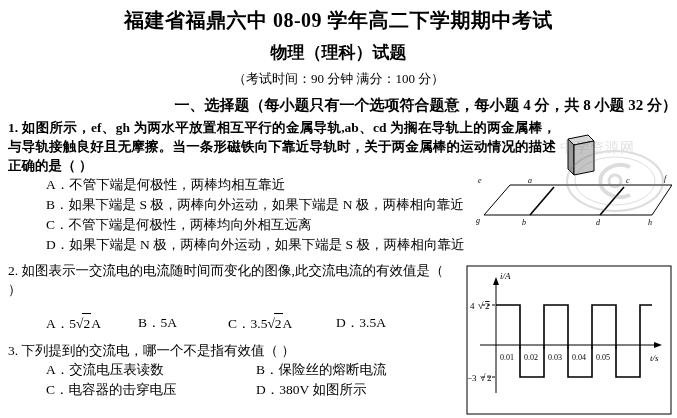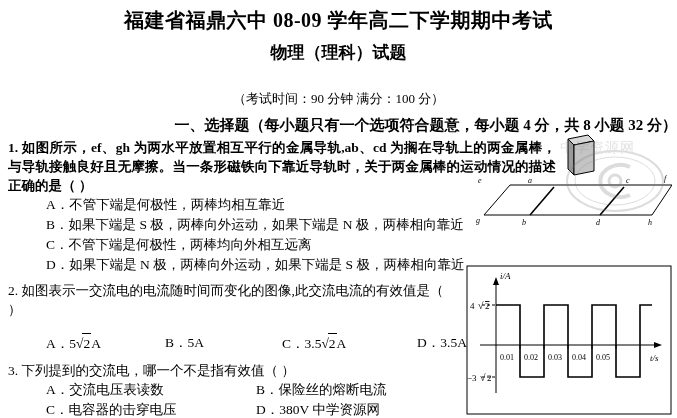--- a/index.html
+++ b/index.html
@@ -23,21 +23,21 @@
   }
   .title2{
     text-align:center;
     font-size:17px;
     font-weight:bold;
     margin-top:7px;
   }
   .subline{
     text-align:center;
     font-size:13px;
-    margin-top:26px;
+    margin-top:6px;
   }
   .sect{
     font-size:15px;
     font-weight:bold;
     margin:8px 0 0 8px;
     text-align:right;
   }
   .para{
     font-size:13.5px;
     line-height:19px;
@@ -136,21 +136,21 @@
   </div>
   <div class="opt">A．不管下端是何极性，两棒均相互靠近</div>
   <div class="opt">B．如果下端是 S 极，两棒向外运动，如果下端是 N 极，两棒相向靠近</div>
   <div class="opt">C．不管下端是何极性，两棒均向外相互远离</div>
   <div class="opt">D．如果下端是 N 极，两棒向外运动，如果下端是 S 极，两棒相向靠近</div>
 
   <div class="q2">
     <span>2.</span>
     <span>如图表示一交流电的电流随时间而变化的图像,此交流电流的有效值是（          ）</span>
   </div>
-  <div class="opt2" style="margin-top:14px;gap:27px;">
+  <div class="opt2" style="margin-top:14px;">
     <span class="w1">
       <span>A．</span><span>5</span><span class="rad"></span><span class="sqrt">2</span><span>A</span>
     </span>
     <span class="w2">
       <span>B．</span><span>5</span><span>A</span>
     </span>
     <span class="w3">
       <span>C．</span><span>3.5</span><span class="rad"></span><span class="sqrt">2</span><span>A</span>
     </span>
     <span>
@@ -161,21 +161,21 @@
   <div class="q3">
     <span>3.</span>
     <span>下列提到的交流电，哪一个不是指有效值（          ）</span>
   </div>
   <div class="q3opts">
     <span class="c1">A．交流电压表读数</span>
     <span>B．保险丝的熔断电流</span>
   </div>
   <div class="q3opts">
     <span class="c1">C．电容器的击穿电压</span>
-    <span>D．380V 中学资源网</span>
+    <span>D．380V 如图所示</span>
   </div>
 
   <div class="fig1">
     <svg width="196" height="92" viewBox="0 0 196 92" xmlns="http://www.w3.org/2000/svg">
 
       <line x1="8" y1="82" x2="176" y2="82" stroke="#000" stroke-width="1"></line>
       <line x1="34" y1="52" x2="196" y2="52" stroke="#000" stroke-width="1"></line>
       <line x1="8" y1="82" x2="34" y2="52" stroke="#000" stroke-width="1"></line>
       <line x1="176" y1="82" x2="196" y2="52" stroke="#000" stroke-width="1"></line>
 

